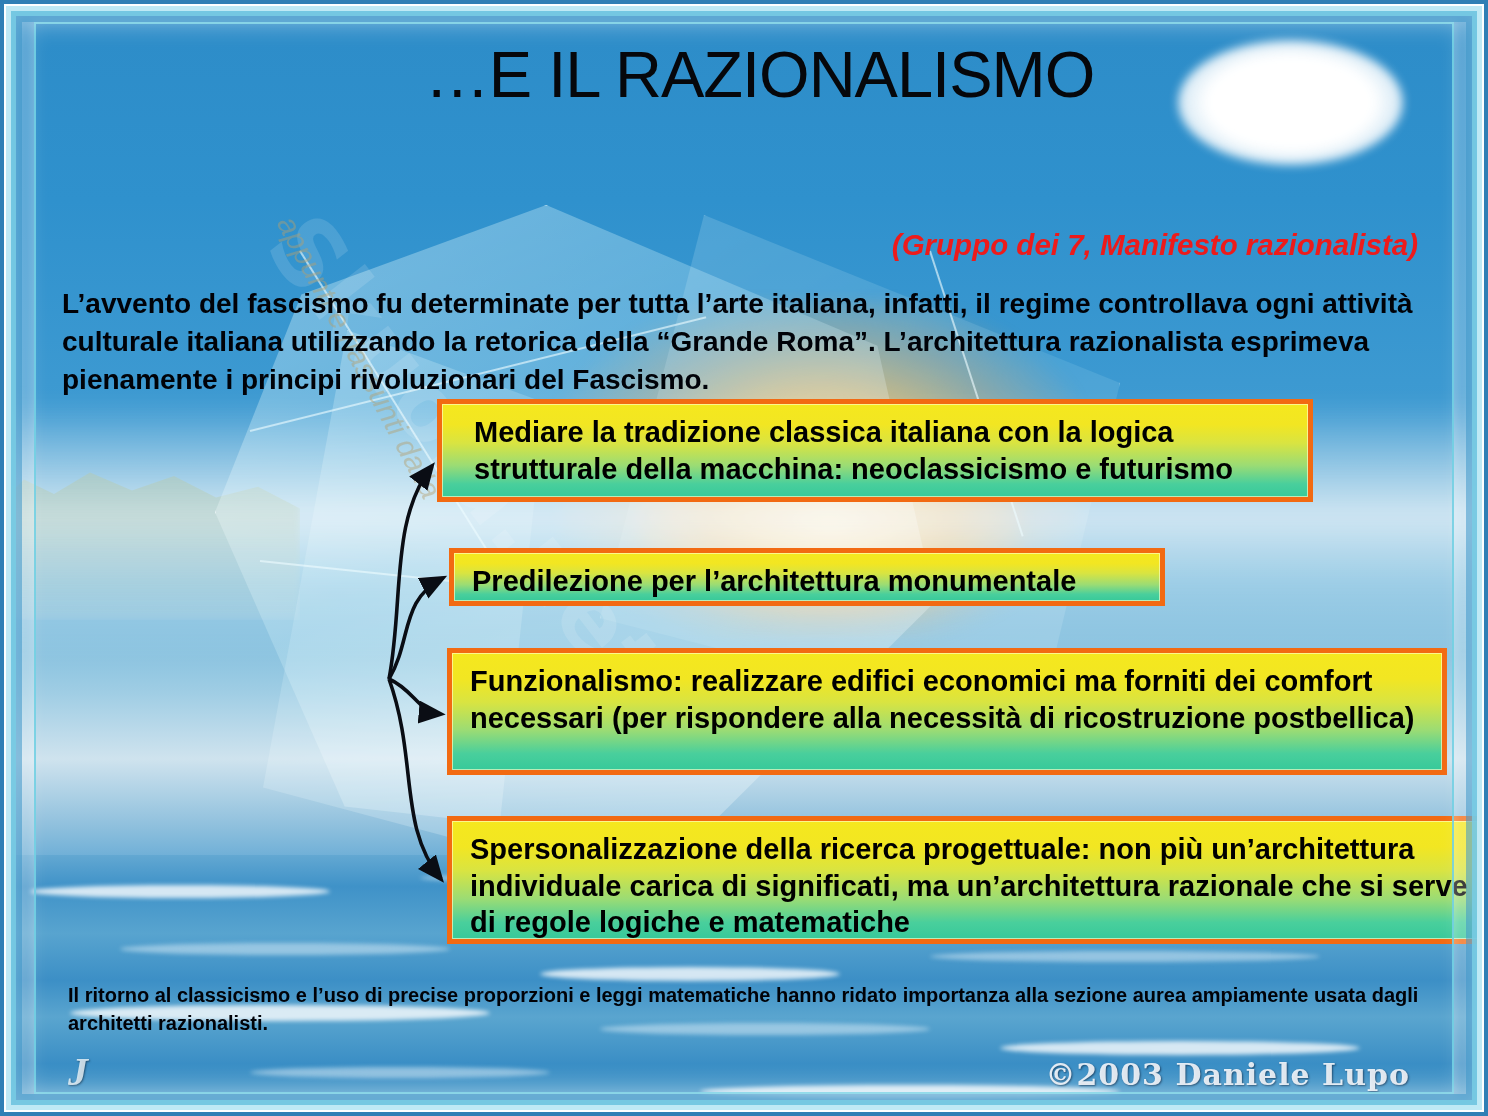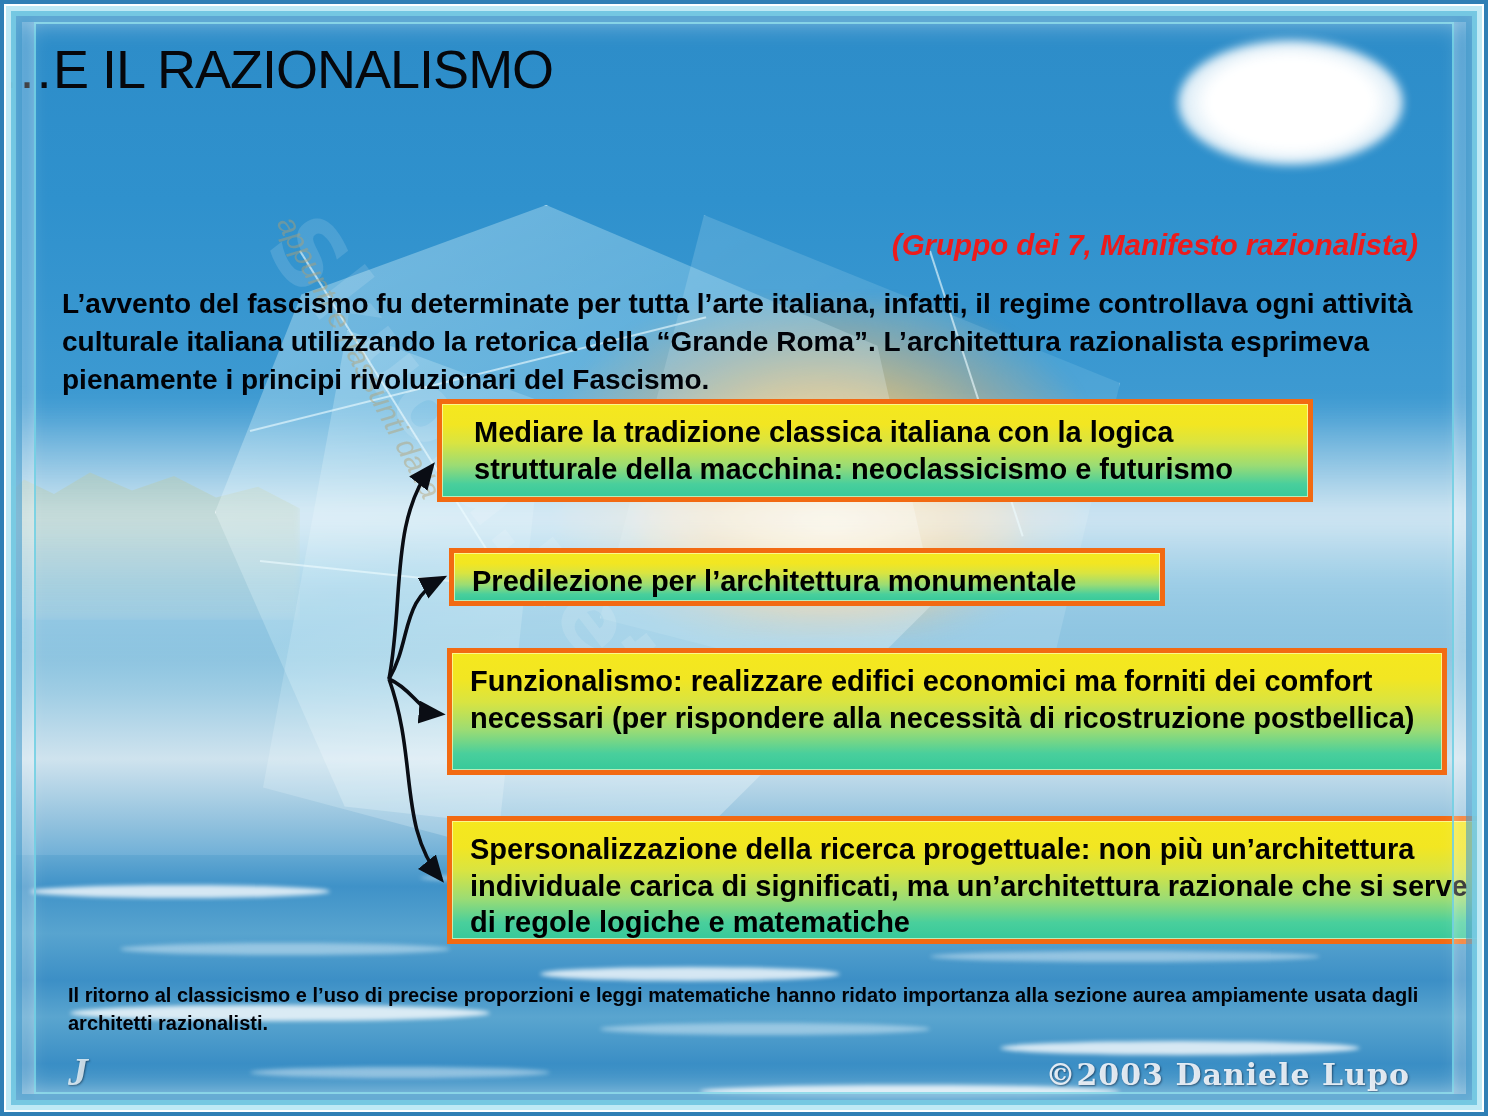--- a/index.html
+++ b/index.html
@@ -137,24 +137,26 @@
     pointer-events:none; z-index:39;
     border:2px solid rgba(108,206,226,.9);
     box-shadow:0 0 10px 4px rgba(255,255,255,.35);
   }
 
   
   #content { position:absolute; inset:0; z-index:20; }
 
   .title {
     position:absolute; left:0; top:42px; width:1488px;
-    font-size:54px; font-weight:normal; line-height:1;
+    text-align:center;
+    font-size:65px; font-weight:normal; line-height:1;
     color:#06070b;
     font-family:"Liberation Sans", sans-serif;
     letter-spacing:-1px;
+    padding-left:31px;
   }
 
   .quote {
     position:absolute; left:72px; top:140px; width:1340px;
     font-size:29.5px; font-weight:bold; line-height:1.30;
     color:#ed1b1b;
     text-shadow:0 0 1px rgba(120,0,0,.4);
   }
   .attrib {
     position:absolute; left:72px; top:228px; width:1346px;

